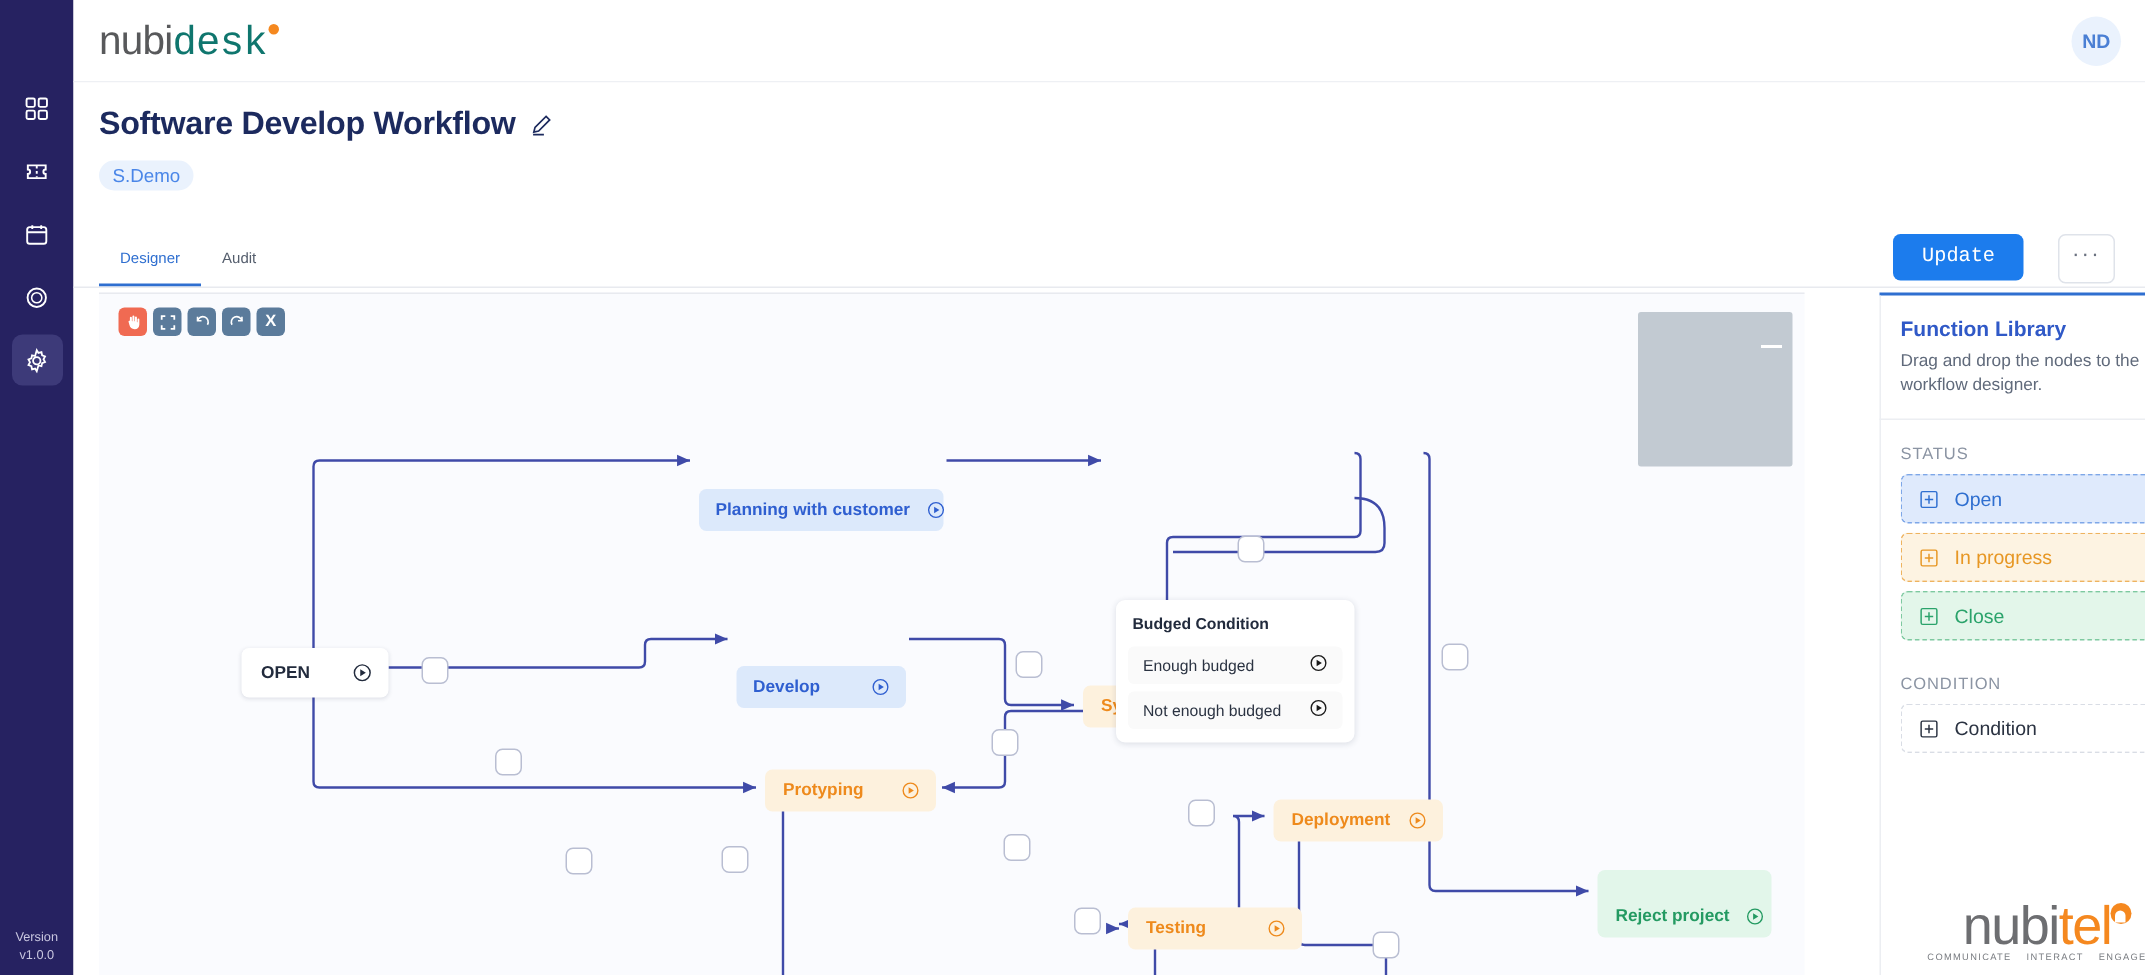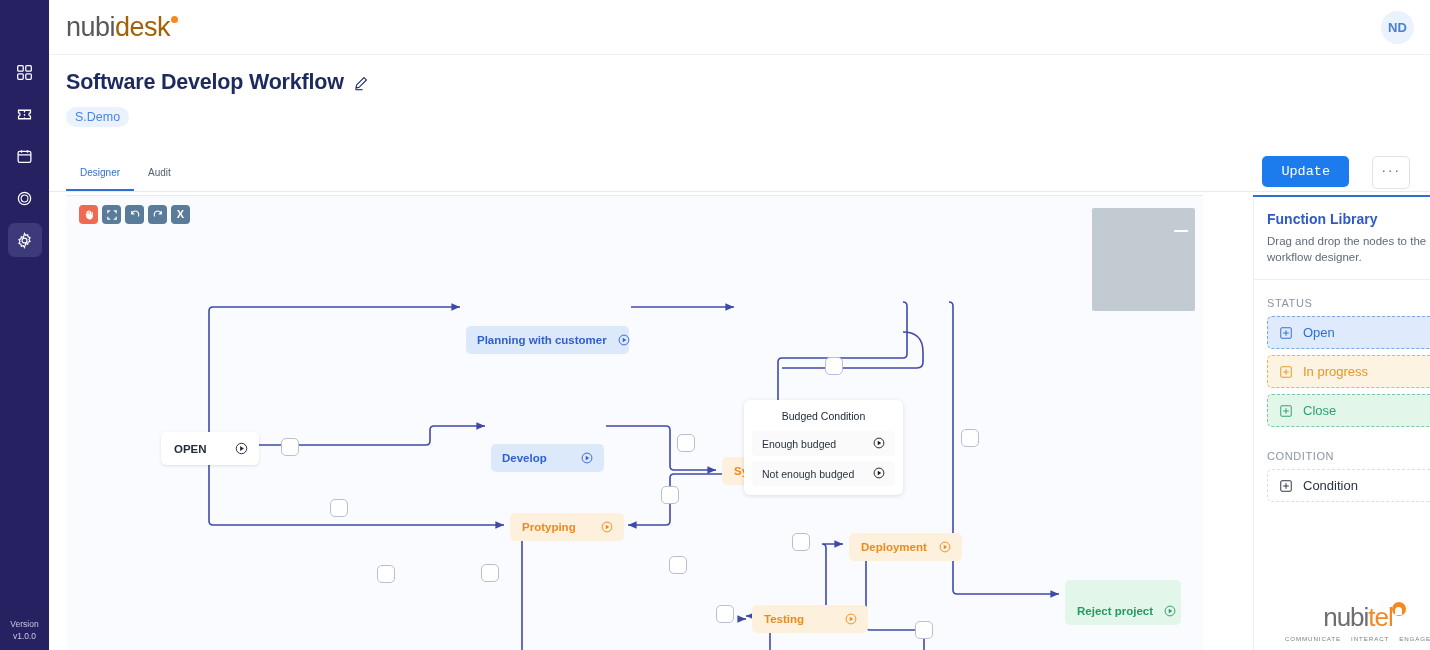--- a/index.html
+++ b/index.html
@@ -33,21 +33,21 @@
   
   #topbar {
     position: absolute; left: 49px; top: 0; width: 1381px; height: 55px;
     background: #fff; border-bottom: 1px solid #eef0f4;
   }
   #logo {
     position: absolute; left: 17px; top: 12px;
     font-size: 27px; letter-spacing: -0.5px; font-weight: 400;
   }
   #logo .n1 { color: #58595b; }
-  #logo .n2 { color: #a16207; }
+  #logo .n2 { color: #0f766e; font-family: Liberation Mono, monospace; }
   #logo .dot {
     display: inline-block; width: 7px; height: 7px; border-radius: 50%;
     background: #f5881f; vertical-align: 13px; margin-left: 1px;
   }
   #avatar {
     position: absolute; right: 16px; top: 11px;
     width: 33px; height: 33px; border-radius: 50%;
     background: #eaf2fd; color: #4a7fd4;
     font-size: 13px; font-weight: 700;
     display: flex; align-items: center; justify-content: center;
@@ -140,21 +140,21 @@
   .node.orange { background: #fdf1dd; color: #ee8a1c; padding: 7px 10px 7px 12px; }
   .node.green  { background: #e2f6ea; color: #249a62; padding: 24px 10px 7px 12px; }
 
   
   #cond-node {
     position: absolute; left: 678px; top: 204px; width: 159px;
     background: #fff; border-radius: 6px; box-shadow: 0 1px 4px rgba(30,40,70,.14);
     padding: 8px 0 9px 0; z-index: 11;
   }
   #cond-node .cond-title {
-    font-size: 10.5px; font-weight: 400; color: #222b3d; padding: 2px 11px 9px 11px; text-align: center;
+    font-size: 10.5px; font-weight: 700; color: #222b3d; padding: 2px 11px 9px 11px;
   }
   .cond-opt {
     margin: 0 8px 5px 8px; background: #fafafa; border-radius: 4px;
     height: 25px; display: flex; align-items: center; justify-content: space-between;
     padding: 0 9px 0 10px; font-size: 10.5px; color: #2b3342; cursor: pointer;
   }
   .cond-opt:last-child { margin-bottom: 0; }
 
   
   .handle {
@@ -183,21 +183,21 @@
   .lib-item .boxicon { display: flex; align-items: center; }
   .lib-item.open     { background: #dfeafc; border: 1px dashed #7ea7e8; color: #2f6fd0; }
   .lib-item.progress { background: #fdf3e2; border: 1px dashed #eeb35f; color: #e79724; }
   .lib-item.close    { background: #e3f6ea; border: 1px dashed #7ec9a0; color: #2aa36b; }
   .lib-item.cond     { background: #fff;    border: 1px dashed #d9dde5; color: #2b3342; }
 
   #nubitel {
     position: absolute; left: 0; bottom: 8px; width: 210px;
     display: flex; flex-direction: column; align-items: center;
   }
-  #nubitel .nt-word { font-size: 26px; letter-spacing: -1px; line-height: 30px; position: relative; margin-top: 33px; }
+  #nubitel .nt-word { font-size: 36px; letter-spacing: -1px; line-height: 30px; position: relative; margin-top: 33px; }
   #nubitel .nt-a { color: #6d6e71; }
   #nubitel .nt-b { color: #f5881f; }
   #nubitel .nt-dot {
     position: absolute; right: -13px; top: 0;
     width: 14px; height: 14px; border-radius: 50% 50% 50% 50%; background: #f5881f;
   }
   #nubitel .nt-dot::after {
     content:""; position:absolute; left:3.5px; top:5px; width:7px; height:8px;
     border-radius: 4px 4px 0 0; background:#fff;
   }

